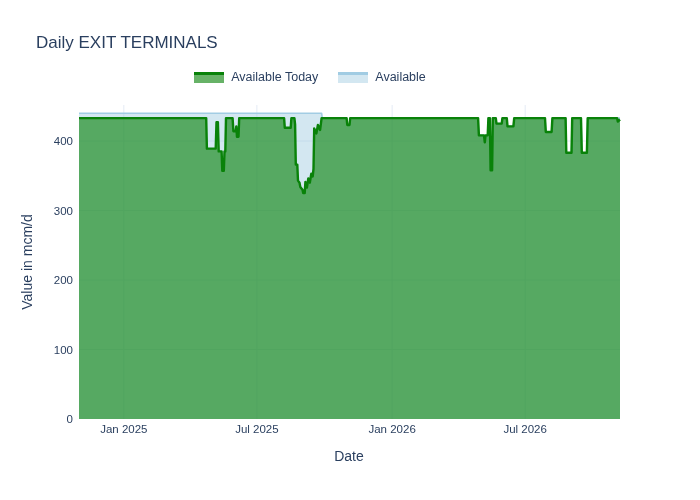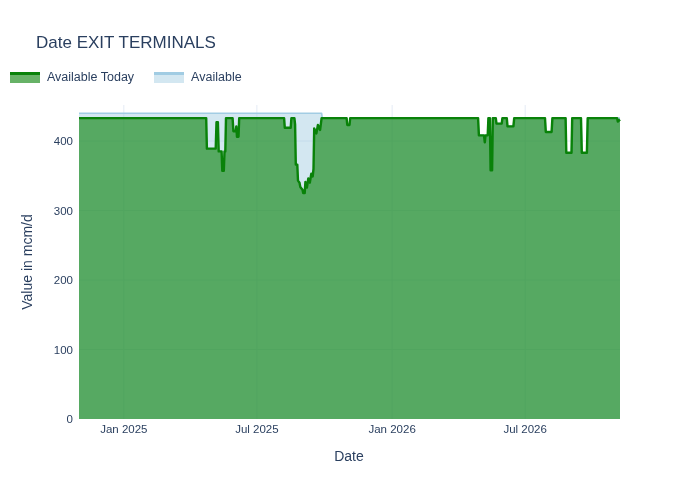--- a/index.html
+++ b/index.html
@@ -1,20 +1,20 @@
 <!DOCTYPE html>
 <html><head>
 <meta charset="utf-8">
 <style>
   html,body{margin:0;padding:0;background:#ffffff;}
   #app{position:relative;width:700px;height:500px;background:#ffffff;overflow:hidden;
        font-family:"Liberation Sans", sans-serif;color:#2a3f5f;}
   .chart-title{position:absolute;left:36px;top:33px;font-size:17px;color:#2a3f5f;white-space:nowrap;}
-  .legend{position:absolute;top:70px;left:0;right:80px;display:flex;justify-content:flex-start;
-          align-items:center;gap:20px;padding-left:10px;}
+  .legend{position:absolute;top:70px;left:0;right:80px;display:flex;justify-content:center;
+          align-items:center;gap:20px;}
   .legend-item{display:flex;align-items:center;gap:7px;cursor:pointer;}
   .legend-swatch{width:30px;height:11px;position:relative;}
   .legend-swatch .swatch-line{position:absolute;top:0;left:0;right:0;height:3.5px;}
   .legend-label{font-size:12.5px;color:#2a3f5f;white-space:nowrap;}
   .x-title{position:absolute;left:349px;top:456px;transform:translate(-50%,-50%);
            font-size:14px;white-space:nowrap;}
   .y-title{position:absolute;left:27px;top:262px;transform:translate(-50%,-50%) rotate(-90deg);
            font-size:14px;white-space:nowrap;}
   svg{position:absolute;left:0;top:0;}
   svg text{font-family:"Liberation Sans", sans-serif;fill:#2a3f5f;font-size:11.5px;}
@@ -40,21 +40,21 @@
       <line x1="392.133152173913" x2="392.133152173913" y1="105" y2="419" stroke="#e4ebf5" stroke-width="1"></line>
       <text x="392.133152173913" y="433" text-anchor="middle">Jan 2026</text>
       <line x1="525.1779891304348" x2="525.1779891304348" y1="105" y2="419" stroke="#e4ebf5" stroke-width="1"></line>
       <text x="525.1779891304348" y="433" text-anchor="middle">Jul 2026</text>
       <path d="M79.0,113.2L321.6,113.2L322.3,118.1L346.6,118.1L347.3,125.0L349.5,125.0L350.2,118.1L478.1,118.1L478.9,135.4L484.0,135.4L484.8,142.4L485.5,135.4L487.7,135.4L488.4,118.1L489.9,118.1L490.6,170.2L492.1,170.2L492.8,118.1L495.8,118.1L496.5,123.6L501.7,123.6L502.4,118.1L506.8,118.1L507.5,126.4L513.4,126.4L514.2,118.1L545.0,118.1L545.8,132.0L551.6,132.0L552.4,118.1L565.6,118.1L566.3,152.8L571.5,152.8L572.2,118.1L581.0,118.1L581.8,152.8L586.9,152.8L587.7,118.1L620.0,118.1L620.0,419L79.0,419Z" fill="rgba(158,202,225,0.45)" stroke="none"></path>
       <path d="M79.0,113.2L321.6,113.2L322.3,118.1L346.6,118.1L347.3,125.0L349.5,125.0L350.2,118.1L478.1,118.1L478.9,135.4L484.0,135.4L484.8,142.4L485.5,135.4L487.7,135.4L488.4,118.1L489.9,118.1L490.6,170.2L492.1,170.2L492.8,118.1L495.8,118.1L496.5,123.6L501.7,123.6L502.4,118.1L506.8,118.1L507.5,126.4L513.4,126.4L514.2,118.1L545.0,118.1L545.8,132.0L551.6,132.0L552.4,118.1L565.6,118.1L566.3,152.8L571.5,152.8L572.2,118.1L581.0,118.1L581.8,152.8L586.9,152.8L587.7,118.1L620.0,118.1" fill="none" stroke="rgba(158,202,225,0.95)" stroke-width="1.6" stroke-linejoin="round"></path>
       <path d="M79.0,118.1L206.2,118.1L206.9,148.6L215.7,148.6L216.5,122.2L217.9,122.2L218.7,151.4L221.6,151.4L222.3,170.9L223.8,170.9L224.5,151.4L225.3,151.4L226.0,118.1L232.6,118.1L233.4,131.3L235.6,131.3L236.3,126.4L237.0,136.8L238.5,136.8L239.2,118.1L284.1,118.1L284.8,127.8L290.7,127.8L291.4,118.1L294.4,118.1L295.1,124.3L295.8,164.6L297.3,164.6L298.0,180.6L299.5,182.7L300.3,186.9L302.5,189.7L303.2,193.1L304.7,193.1L305.4,182.0L306.9,187.6L308.3,178.5L309.8,182.7L311.3,173.7L312.7,176.4L313.5,168.8L314.2,128.5L316.4,133.4L317.9,125.0L320.1,129.9L321.6,118.1L346.6,118.1L347.3,125.0L349.5,125.0L350.2,118.1L478.1,118.1L478.9,135.4L484.0,135.4L484.8,142.4L485.5,135.4L487.7,135.4L488.4,118.1L489.9,118.1L490.6,170.2L492.1,170.2L492.8,118.1L495.8,118.1L496.5,123.6L501.7,123.6L502.4,118.1L506.8,118.1L507.5,126.4L513.4,126.4L514.2,118.1L545.0,118.1L545.8,132.0L551.6,132.0L552.4,118.1L565.6,118.1L566.3,152.8L571.5,152.8L572.2,118.1L581.0,118.1L581.8,152.8L586.9,152.8L587.7,118.1L617.1,118.1L617.8,121.5L620.0,119.5L620.0,419L79.0,419Z" fill="rgba(9,130,9,0.62)" stroke="none"></path>
       <path d="M79.0,118.1L206.2,118.1L206.9,148.6L215.7,148.6L216.5,122.2L217.9,122.2L218.7,151.4L221.6,151.4L222.3,170.9L223.8,170.9L224.5,151.4L225.3,151.4L226.0,118.1L232.6,118.1L233.4,131.3L235.6,131.3L236.3,126.4L237.0,136.8L238.5,136.8L239.2,118.1L284.1,118.1L284.8,127.8L290.7,127.8L291.4,118.1L294.4,118.1L295.1,124.3L295.8,164.6L297.3,164.6L298.0,180.6L299.5,182.7L300.3,186.9L302.5,189.7L303.2,193.1L304.7,193.1L305.4,182.0L306.9,187.6L308.3,178.5L309.8,182.7L311.3,173.7L312.7,176.4L313.5,168.8L314.2,128.5L316.4,133.4L317.9,125.0L320.1,129.9L321.6,118.1L346.6,118.1L347.3,125.0L349.5,125.0L350.2,118.1L478.1,118.1L478.9,135.4L484.0,135.4L484.8,142.4L485.5,135.4L487.7,135.4L488.4,118.1L489.9,118.1L490.6,170.2L492.1,170.2L492.8,118.1L495.8,118.1L496.5,123.6L501.7,123.6L502.4,118.1L506.8,118.1L507.5,126.4L513.4,126.4L514.2,118.1L545.0,118.1L545.8,132.0L551.6,132.0L552.4,118.1L565.6,118.1L566.3,152.8L571.5,152.8L572.2,118.1L581.0,118.1L581.8,152.8L586.9,152.8L587.7,118.1L617.1,118.1L617.8,121.5L620.0,119.5" fill="none" stroke="#098209" stroke-width="2.4" stroke-linejoin="round"></path>
     </svg>
 
-  <div class="chart-title">Date EXIT TERMINALS</div>
+  <div class="chart-title">Daily EXIT TERMINALS</div>
 
   <div class="legend">
     <div class="legend-item">
       <span class="legend-swatch" id="swatch-0" style="background: rgba(9, 130, 9, 0.62);">
         <span class="swatch-line" id="swatch-line-0" style="background: rgb(9, 130, 9);"></span>
       </span>
       <span class="legend-label">Available Today</span>
     </div>
     <div class="legend-item">
       <span class="legend-swatch" id="swatch-1" style="background: rgba(158, 202, 225, 0.45);">

